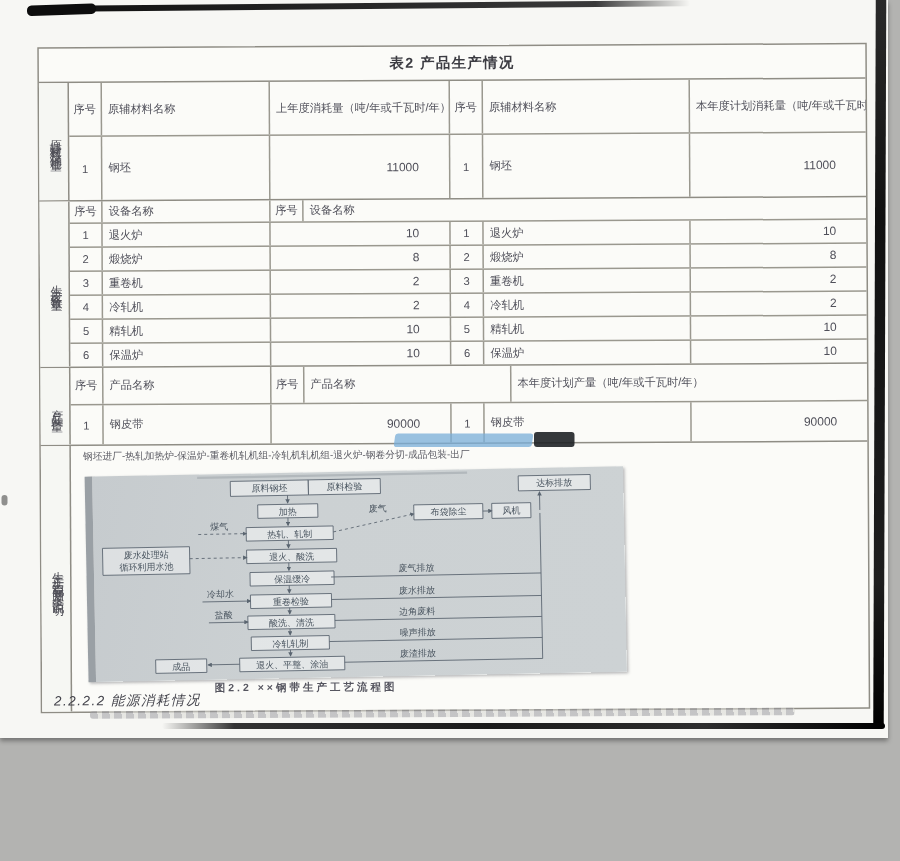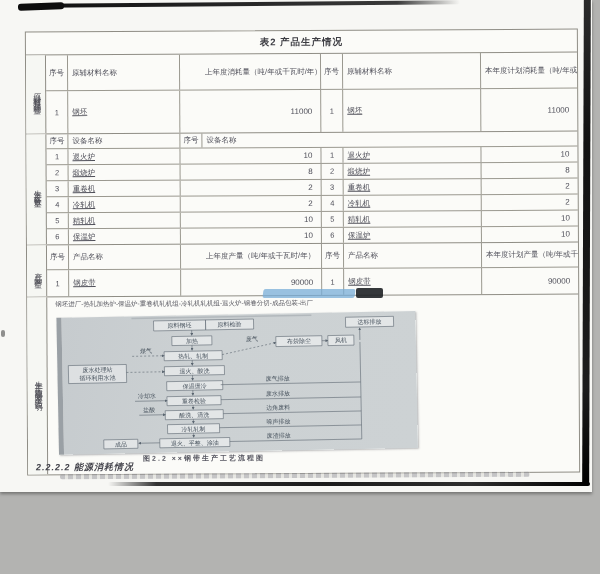--- a/index.html
+++ b/index.html
@@ -31,41 +31,41 @@
   .band:last-child{border-bottom:none;}
   .side{width:19px;border-right:1px solid #8f8d85;display:flex;align-items:center;justify-content:center;
         writing-mode:vertical-rl;text-orientation:upright;font-size:8px;letter-spacing:2px;color:#4f4f57;
         background:#f6f7f3;}
   .bcontent{flex:1;display:flex;flex-direction:column;min-width:0;}
   .trow{display:flex;border-bottom:1px solid #9a988f;}
   .trow:last-child{border-bottom:none;}
   .c{border-right:1px solid #9a988f;display:flex;align-items:center;font-size:7.5px;
      padding:0 4px;box-sizing:border-box;overflow:hidden;white-space:nowrap;color:#50505a;}
   .c:last-child{border-right:none;}
-  .c.num{justify-content:flex-end;padding-right:8px;font-size:8px;}
-  .c.ctr{justify-content:flex-start;text-decoration:underline;}
+  .c.num{justify-content:flex-end;padding-right:20px;font-size:8px;}
+  .c.ctr{justify-content:flex-start;}
   .w-no{width:22px;flex:none;justify-content:center;padding:0;}
   .w-name{width:112px;flex:none;}
-  .w-qty{width:120px;flex:none;margin-left:21px;}
+  .w-qty{width:120px;flex:none;}
   .w-no2{width:22px;flex:none;justify-content:center;padding:0;}
   .w-name2{width:138px;flex:none;}
   .w-qty2{flex:1;}
   .h36{height:35px;} .h42{height:42px;} .h14{height:14px;} .h15{height:15px;}
   .h24{height:24px;} .h26{height:26px;}
   
   .band4-content{position:relative;height:177px;}
   .proc-line{position:absolute;left:8px;top:3px;right:6px;font-size:6.5px;color:#5a5a62;
              letter-spacing:0;white-space:nowrap;overflow:hidden;}
   .photo{position:absolute;left:10px;top:18px;width:354px;height:137px;
          background:linear-gradient(100deg,#c6cbce 0%,#ccd1d3 40%,#cdd2d4 100%);
          transform:rotate(-0.8deg);box-shadow:1px 1px 2px rgba(60,60,70,.35);
          border-left:5px solid #9aa0a5;}
   .caption{position:absolute;left:95px;top:157px;font-size:7px;font-weight:bold;color:#565660;letter-spacing:2px;}
   
-  .sec-head{position:absolute;left:36px;top:461px;font-size:9px;font-weight:bold;color:#44444c;
+  .sec-head{position:absolute;left:36px;top:461px;font-size:9px;font-weight:normal;color:#44444c;
             font-style:italic;letter-spacing:1px;transform:rotate(-0.4deg);}
   .blur-line{position:absolute;height:5px;border-radius:2px;opacity:.55;
              background:repeating-linear-gradient(90deg,#9b9ba0 0 5px,#d9d9d4 5px 8px);}
   .bl1{left:60px;top:473px;width:470px;transform:rotate(-0.3deg);}
   svg text{font-family:"Liberation Sans","DejaVu Sans",sans-serif;}
 </style>
 </head>
 <body>
 
 <div id="stage">
@@ -155,21 +155,20 @@
         </div>
       </div>
     </div>
 
     <div class="band">
       <div class="side">产品及产量</div>
       <div class="bcontent">
         <div class="trow h24">
           <div class="c w-no">序号</div>
           <div class="c w-name">产品名称</div>
-          <div class="c w-qty">上年度产量（吨/年或千瓦时/年）</div>
           <div class="c w-no2">序号</div>
           <div class="c w-name2">产品名称</div>
           <div class="c w-qty2">本年度计划产量（吨/年或千瓦时/年）</div>
         </div>
         <div class="trow h26">
           <div class="c w-no">1</div>
           <div class="c w-name ctr">钢皮带</div>
           <div class="c w-qty num">90000</div>
           <div class="c w-no2">1</div>
           <div class="c w-name2 ctr">钢皮带</div>

